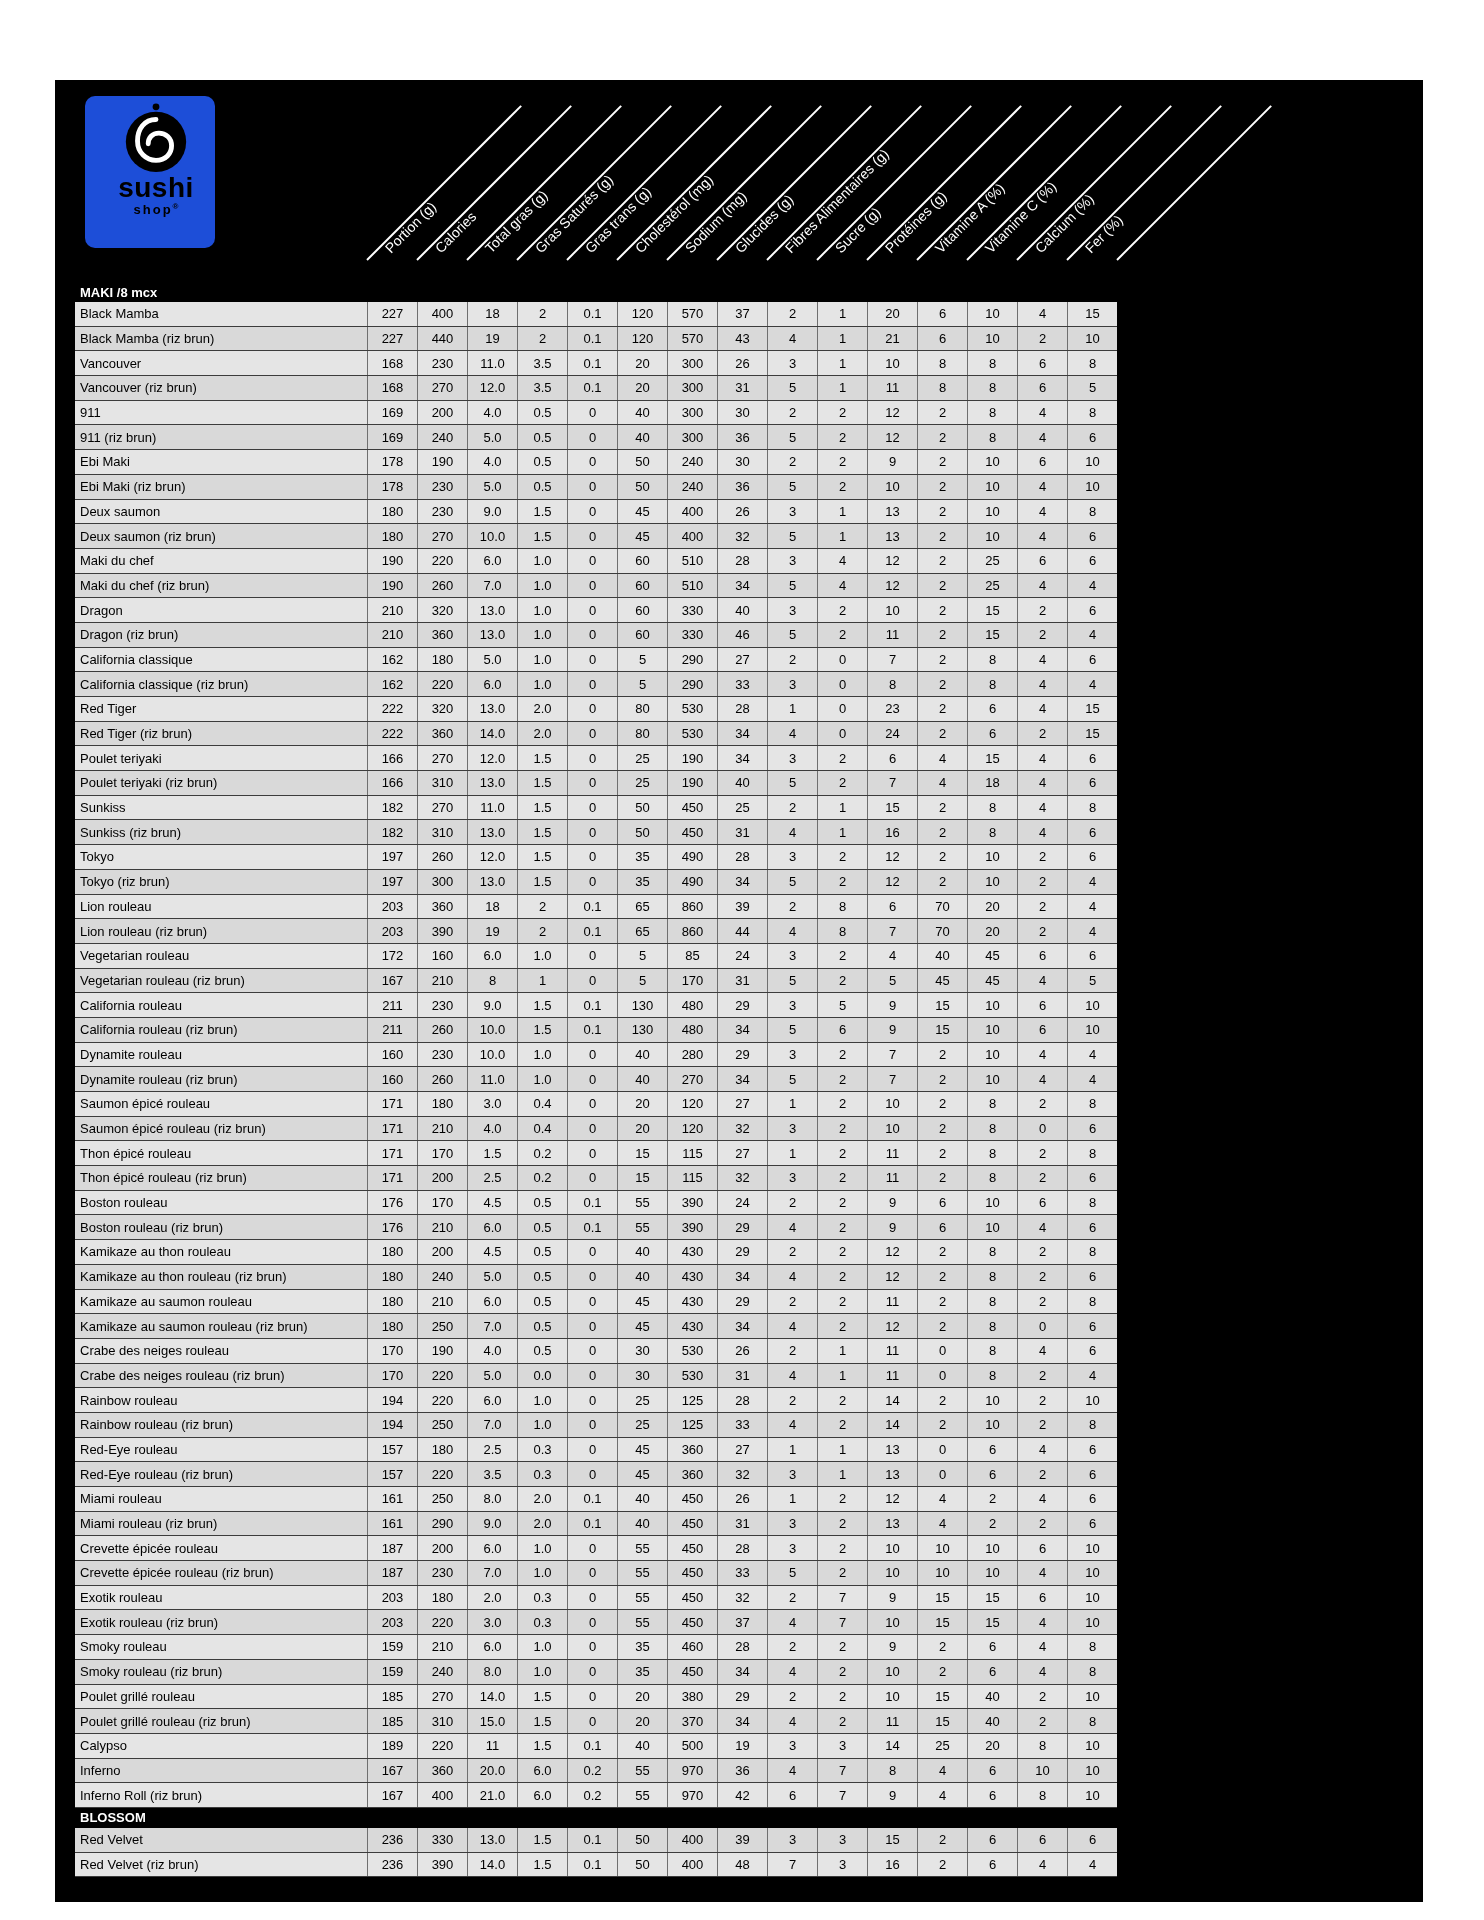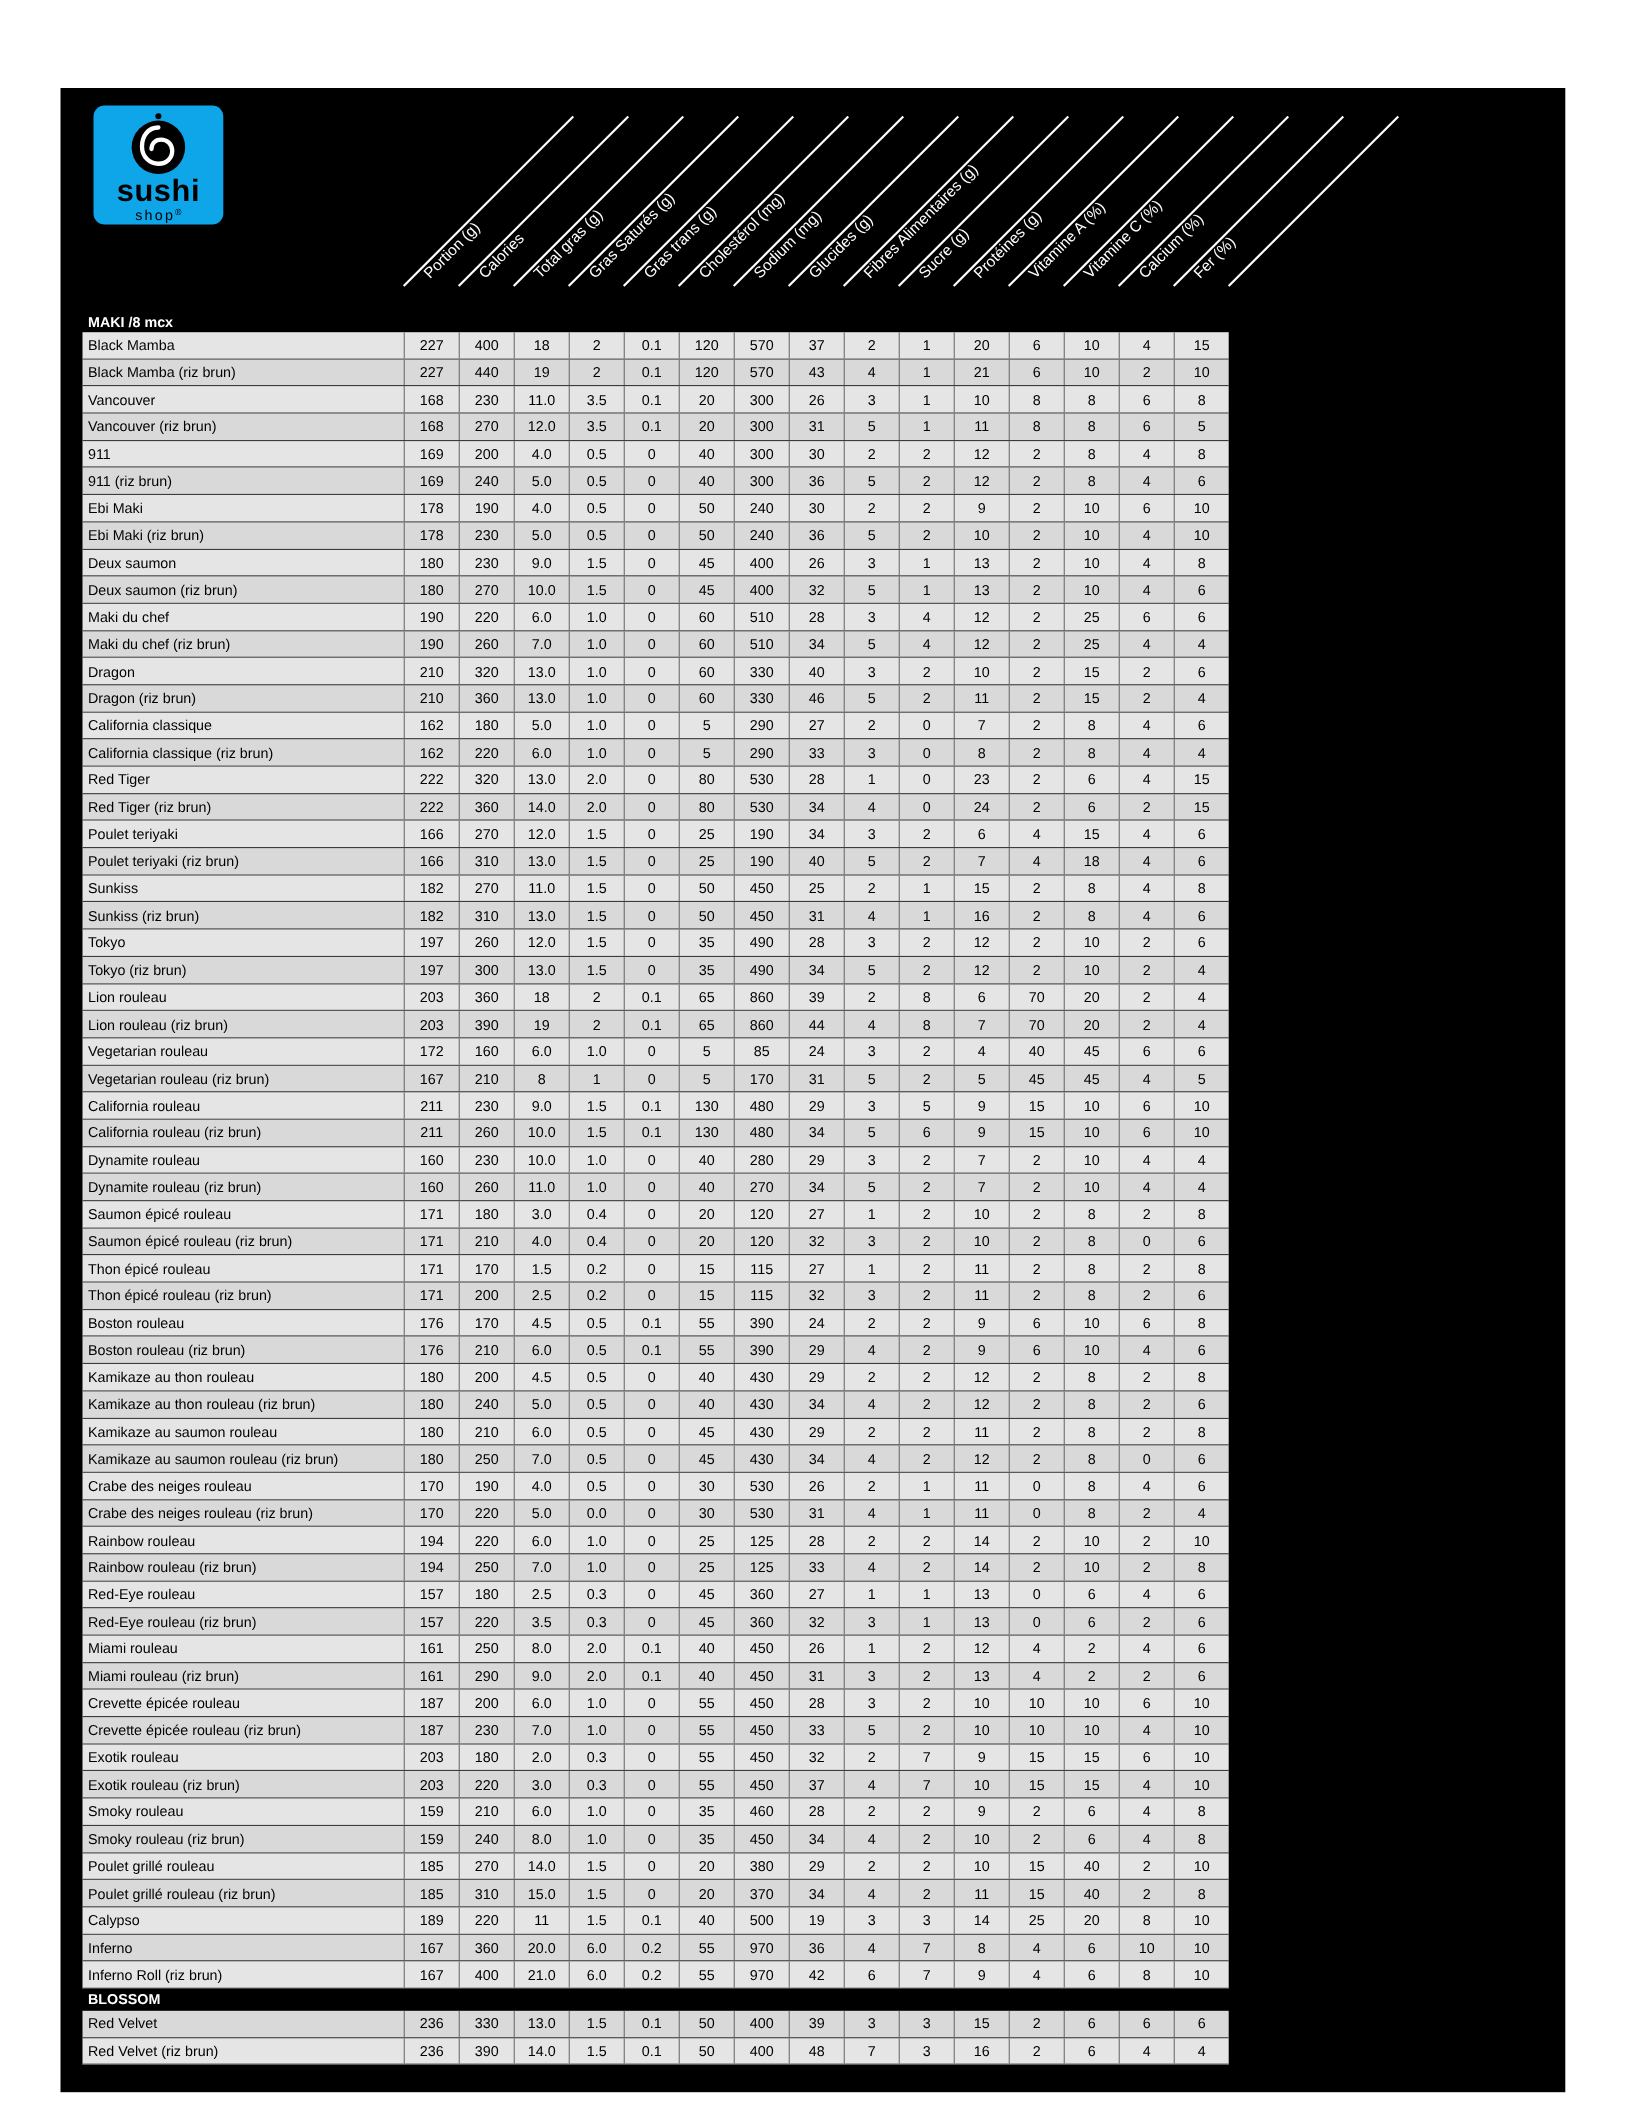--- a/index.html
+++ b/index.html
@@ -13,32 +13,32 @@
   .sheet {
     position: absolute;
     left: 55px; top: 80px;
     width: 1368px; height: 1822px;
     background: #000000;
   }
   
   .logo {
     position: absolute;
     left: 30px; top: 16px;
-    width: 118px; height: 108px;
-    background: #0ea5e9;
+    width: 118px; height: 152px;
+    background: #1d4ed8;
     border-radius: 10px;
-    display: flex; flex-direction: column; align-items: center;
+    display: flex; flex-direction: column; align-items: center; padding-left: 12px;
   }
   .logo-icon { margin-top: 5px; }
   .brand-main {
     font-weight: 700; font-size: 28px; line-height: 1;
     color: #000; letter-spacing: 0.5px; margin-top: 1px;
   }
   .brand-sub {
-    font-weight: 400; font-size: 13px; line-height: 1.2;
+    font-weight: 700; font-size: 13px; line-height: 1.2;
     color: #000; letter-spacing: 2px;
   }
   .brand-sub sup { font-size: 8px; letter-spacing: 0; }
   
   .header-area {
     position: absolute;
     left: 20px; top: 0;
     width: 1348px; height: 182px;
   }
   .diag-line {

